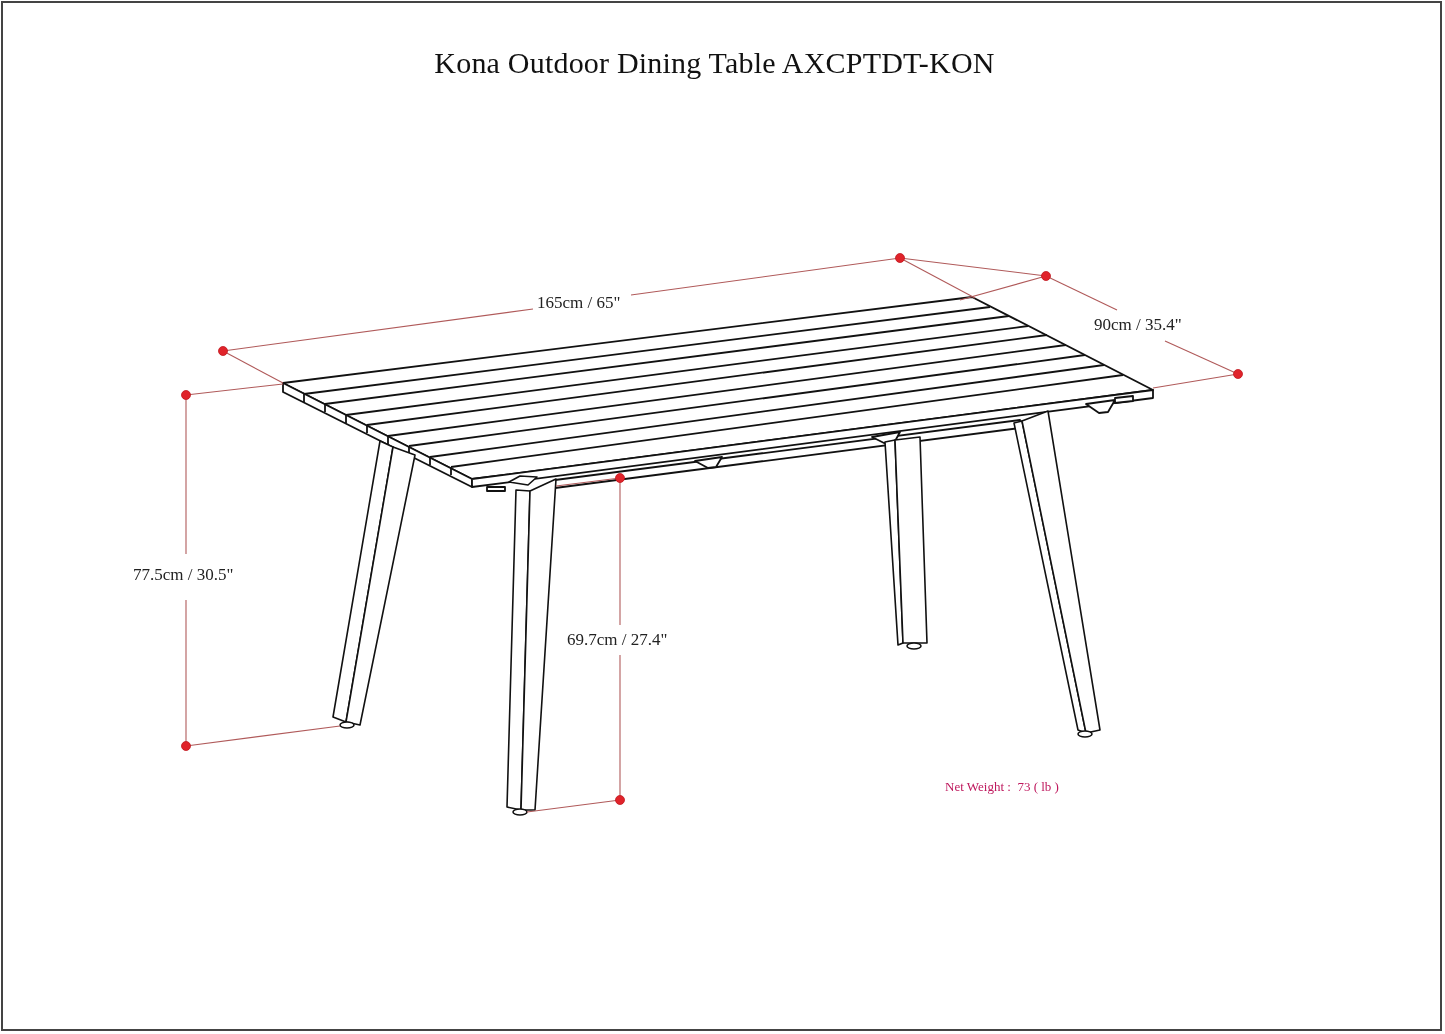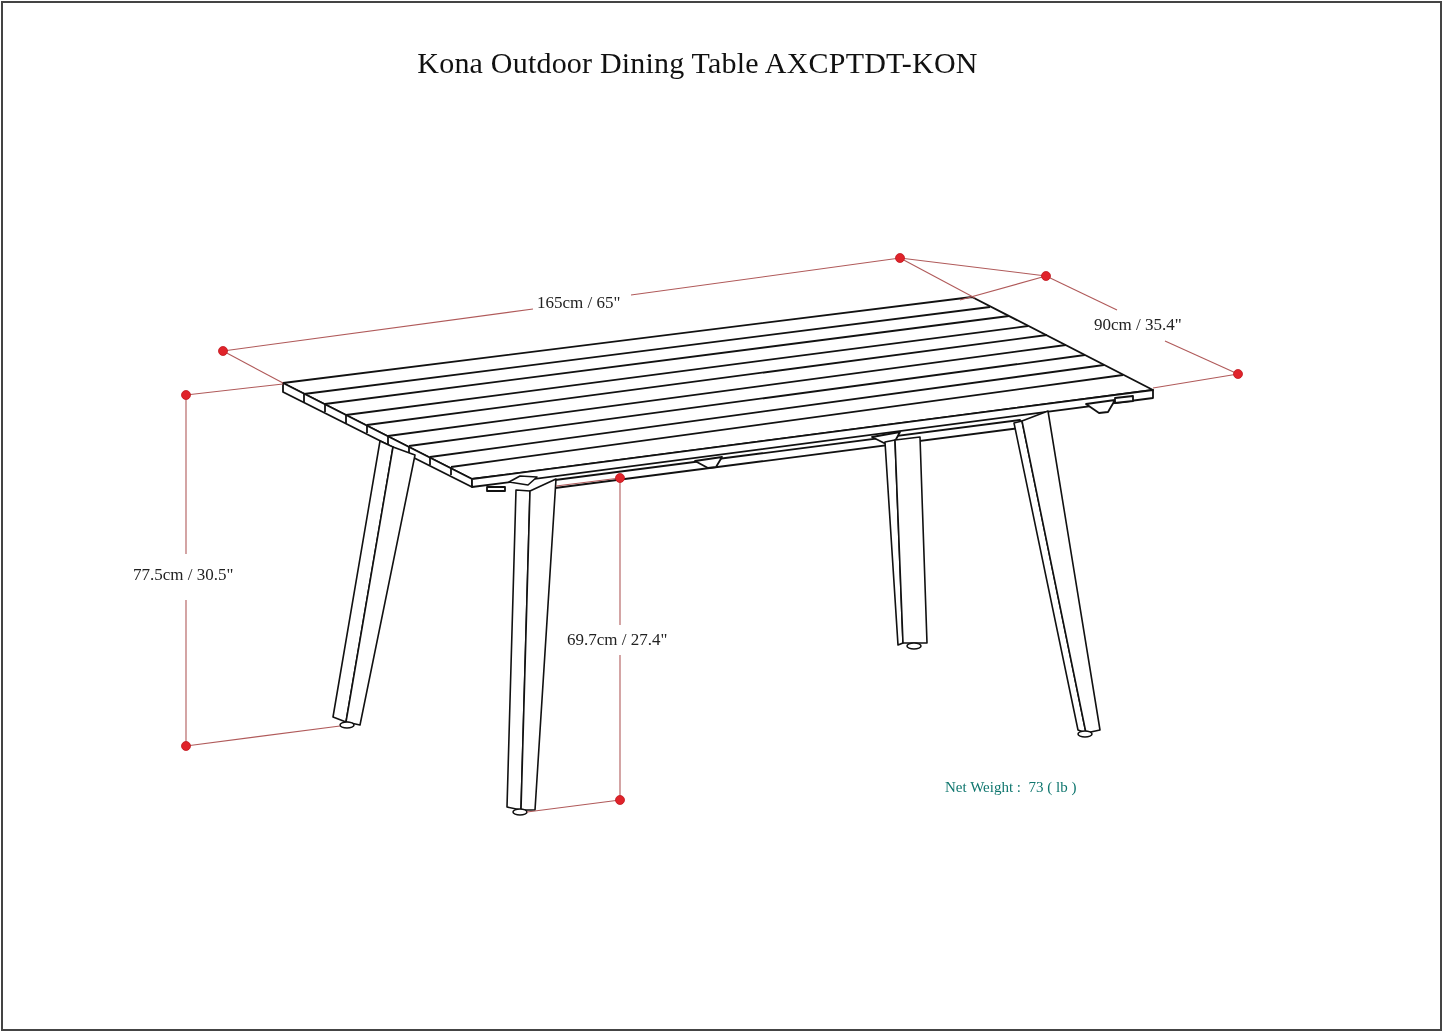--- a/index.html
+++ b/index.html
@@ -25,20 +25,21 @@
     }
     .title {
       position: absolute;
       left: 0;
       width: 1395px;
       top: 46px;
       text-align: center;
       font-size: 30px;
       color: #111111;
       letter-spacing: 0.2px;
+      padding-left: 17px;
     }
     svg.drawing {
       position: absolute;
       left: 0;
       top: 0;
       width: 1445px;
       height: 1034px;
     }
     .dim-label {
       position: absolute;
@@ -46,22 +47,22 @@
       color: #222222;
       white-space: nowrap;
       background: #ffffff;
       padding: 0 3px;
       line-height: 20px;
     }
     .weight {
       position: absolute;
       left: 945px;
       top: 779px;
-      font-size: 15px;
-      color: #0f766e;
+      font-size: 13px;
+      color: #be185d;
       white-space: nowrap;
     }
     .weight span { display: inline-block; }
   </style>
 </head>
 <body>
 
 <div class="frame"></div>
 
 <div class="title">Kona Outdoor Dining Table AXCPTDT-KON</div>

